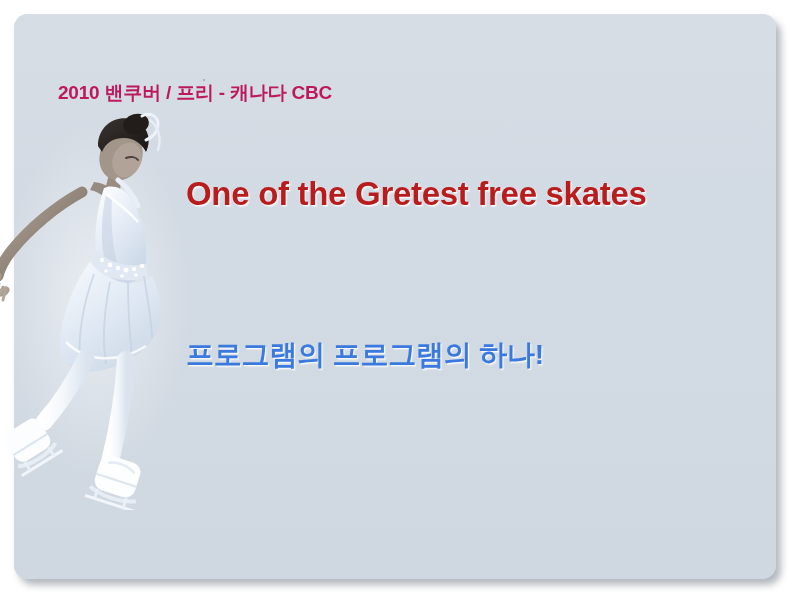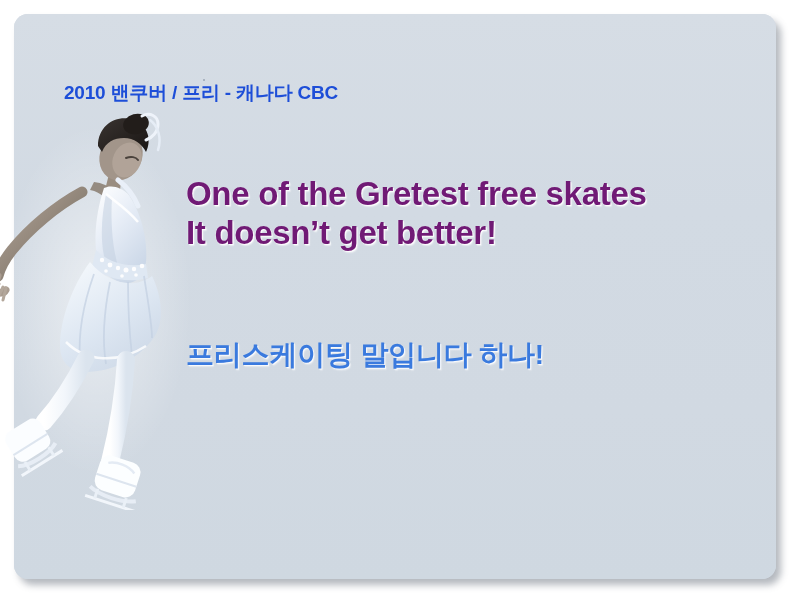--- a/index.html
+++ b/index.html
@@ -40,26 +40,26 @@
                 #d6dde5 0%,
                 #d2dae3 35%,
                 #d1d9e2 70%,
                 #cfd8e1 100%);
     pointer-events: none;
   }
 
   
   #header-line {
     position: absolute;
-    left: 64px;
+    left: 58px;
     top: 80px;
     font-size: 19px;
     font-weight: 700;
     letter-spacing: -0.2px;
-    color: #1d4ed8;
+    color: #be185d;
     white-space: nowrap;
   }
 
   #speck {
     position: absolute;
     left: 203px;
     top: 79px;
     width: 2px;
     height: 2px;
     background: #9aa6b4;
@@ -70,21 +70,21 @@
   #eng-block {
     position: absolute;
     left: 186px;
     top: 174px;
     width: 500px;
   }
   .eng-line {
     font-size: 33px;
     font-weight: 600;
     line-height: 39px;
-    color: #701a75;
+    color: #b91c1c;
     letter-spacing: -0.3px;
     white-space: nowrap;
     text-shadow:
        1px 1px 0 rgba(255,255,255,0.85),
       -0.5px -0.5px 0 rgba(255,255,255,0.45),
        1.5px 1.5px 1.5px rgba(255,255,255,0.55);
   }
 
   
   #kor-block {
@@ -244,20 +244,19 @@
         <path d="M118 356 C 126 352, 138 352, 146 358" stroke="#e4ebf4" stroke-width="2.5" fill="none"></path>
       </g>
     </svg>
   </div>
 
   <div id="speck"></div>
   <div id="header-line">2010 밴쿠버 / 프리  - 캐나다 CBC</div>
 
   <div id="eng-block">
     <div class="eng-line">One of  the Gretest free skates</div>
-    <div class="eng-line">It doesn’t get better!</div>
   </div>
 
   <div id="kor-block">
-    <div class="kor-line">프리스케이팅 말입니다 하나!</div>
+    <div class="kor-line">프로그램의 프로그램의 하나!</div>
   </div>
 
 </div>
 
 </body></html>

